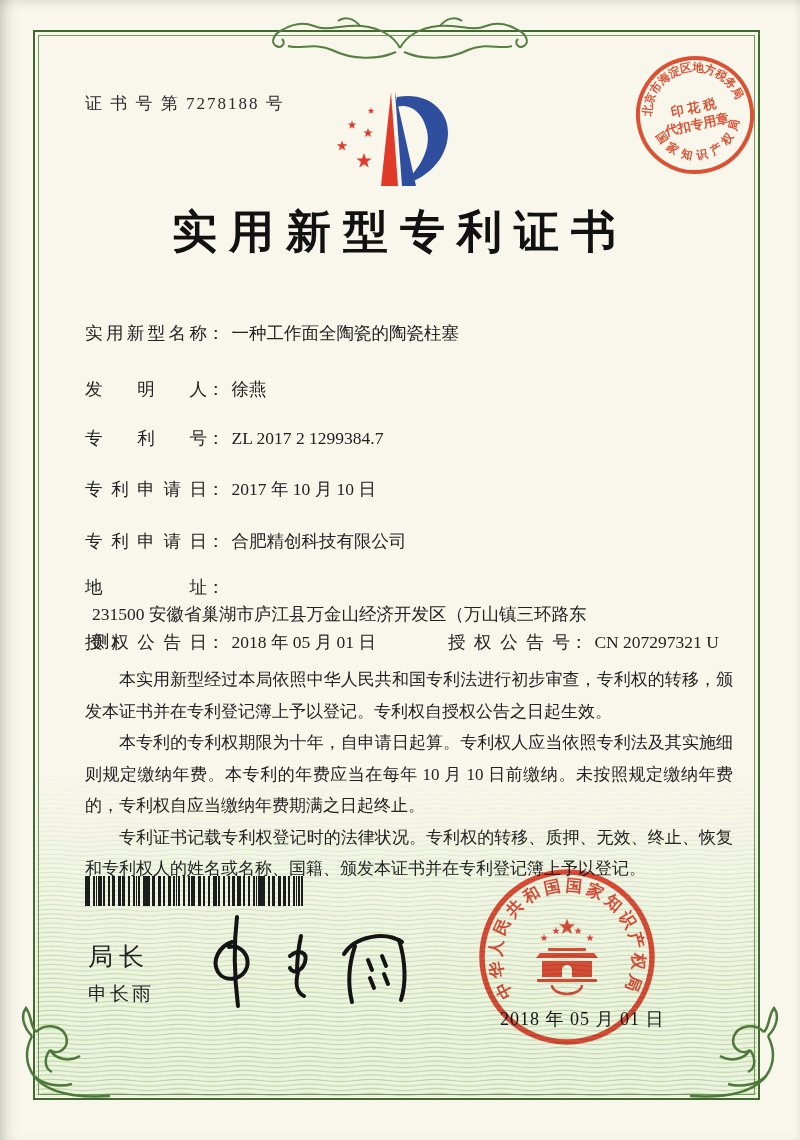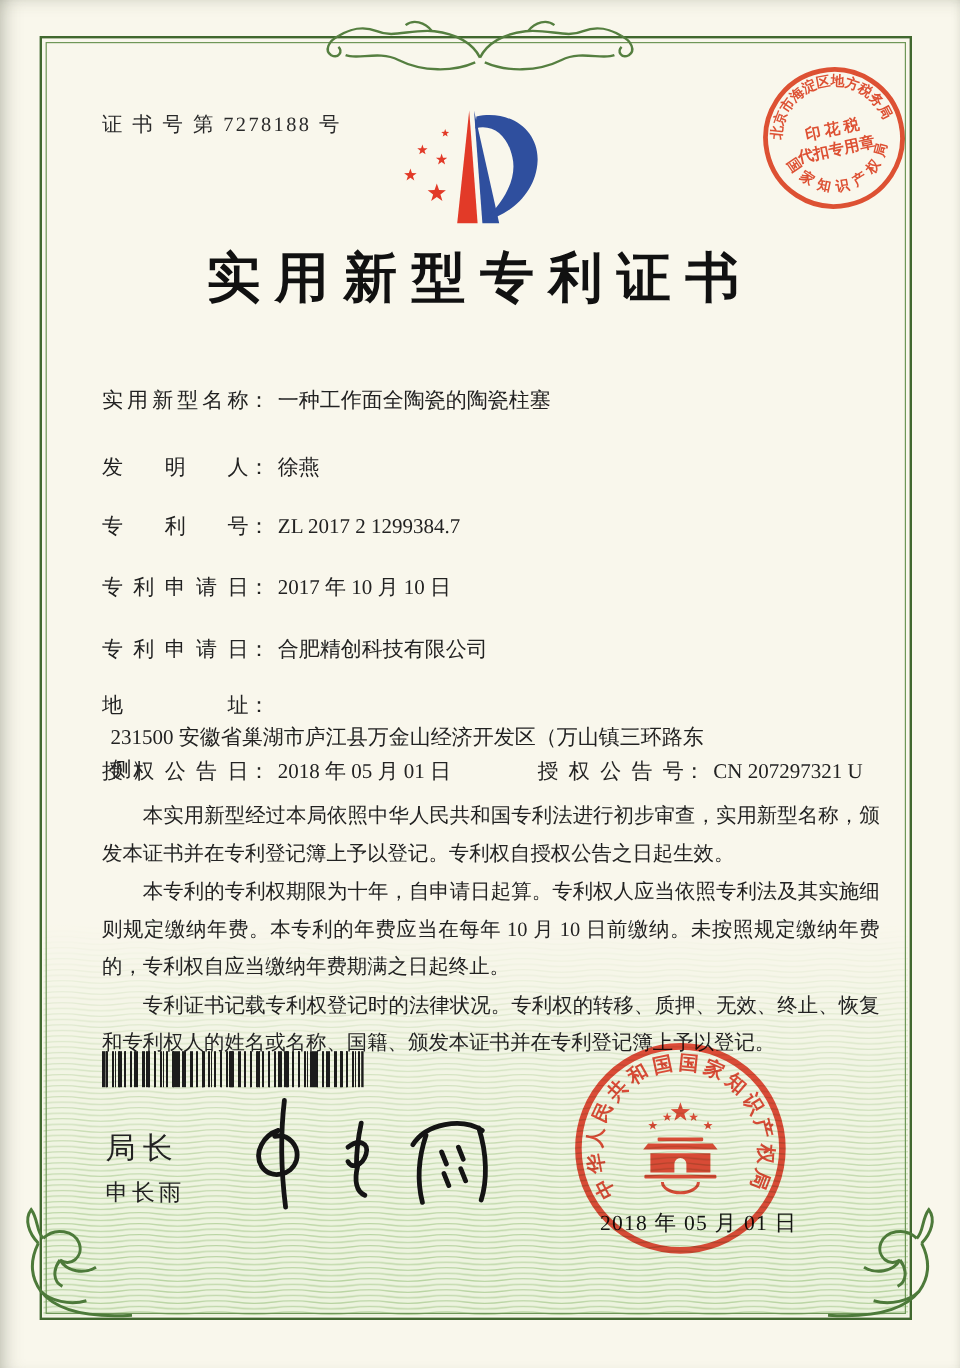--- a/index.html
+++ b/index.html
@@ -158,21 +158,21 @@
   <div class="abs frow frow2" style="top:629px">
     <span>
       <span class="flabel">授权公告日</span><span class="fcolon">：</span><span class="fvalue">2018 年 05 月 01 日</span>
     </span>
     <span class="fgroup2">
       <span class="flabel">授权公告号</span><span class="fcolon">：</span><span class="fvalue">CN 207297321 U</span>
     </span>
   </div>
 
   <div class="abs bodytext">
-    <p>本实用新型经过本局依照中华人民共和国专利法进行初步审查，实用新型名称，颁发本证书并在专利登记簿上予以登记。专利权自授权公告之日起生效。</p>
+    <p>本实用新型经过本局依照中华人民共和国专利法进行初步审查，专利权的转移，颁发本证书并在专利登记簿上予以登记。专利权自授权公告之日起生效。</p>
     <p>本专利的专利权期限为十年，自申请日起算。专利权人应当依照专利法及其实施细则规定缴纳年费。本专利的年费应当在每年 10 月 10 日前缴纳。未按照规定缴纳年费的，专利权自应当缴纳年费期满之日起终止。</p>
     <p>专利证书记载专利权登记时的法律状况。专利权的转移、质押、无效、终止、恢复和专利权人的姓名或名称、国籍、颁发本证书并在专利登记簿上予以登记。</p>
   </div>
 
   <div class="abs barcode"></div>
 
   <div class="abs officer-title">局长</div>
   <div class="abs officer-name">申长雨</div>
 
   <svg class="abs signature" width="235" height="100" viewBox="0 0 235 100">

